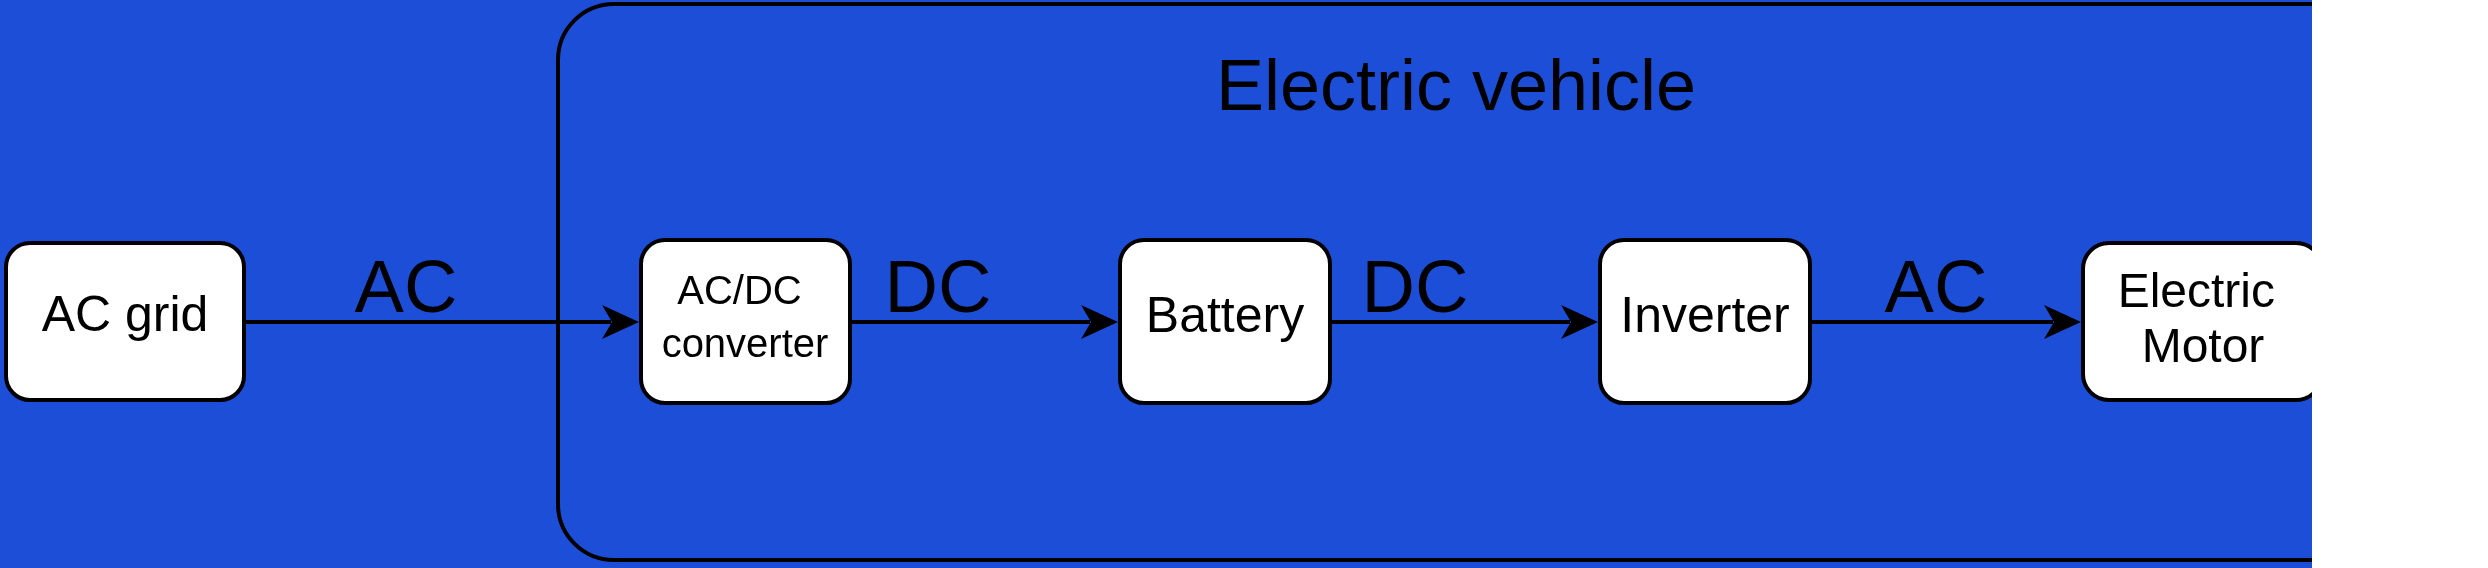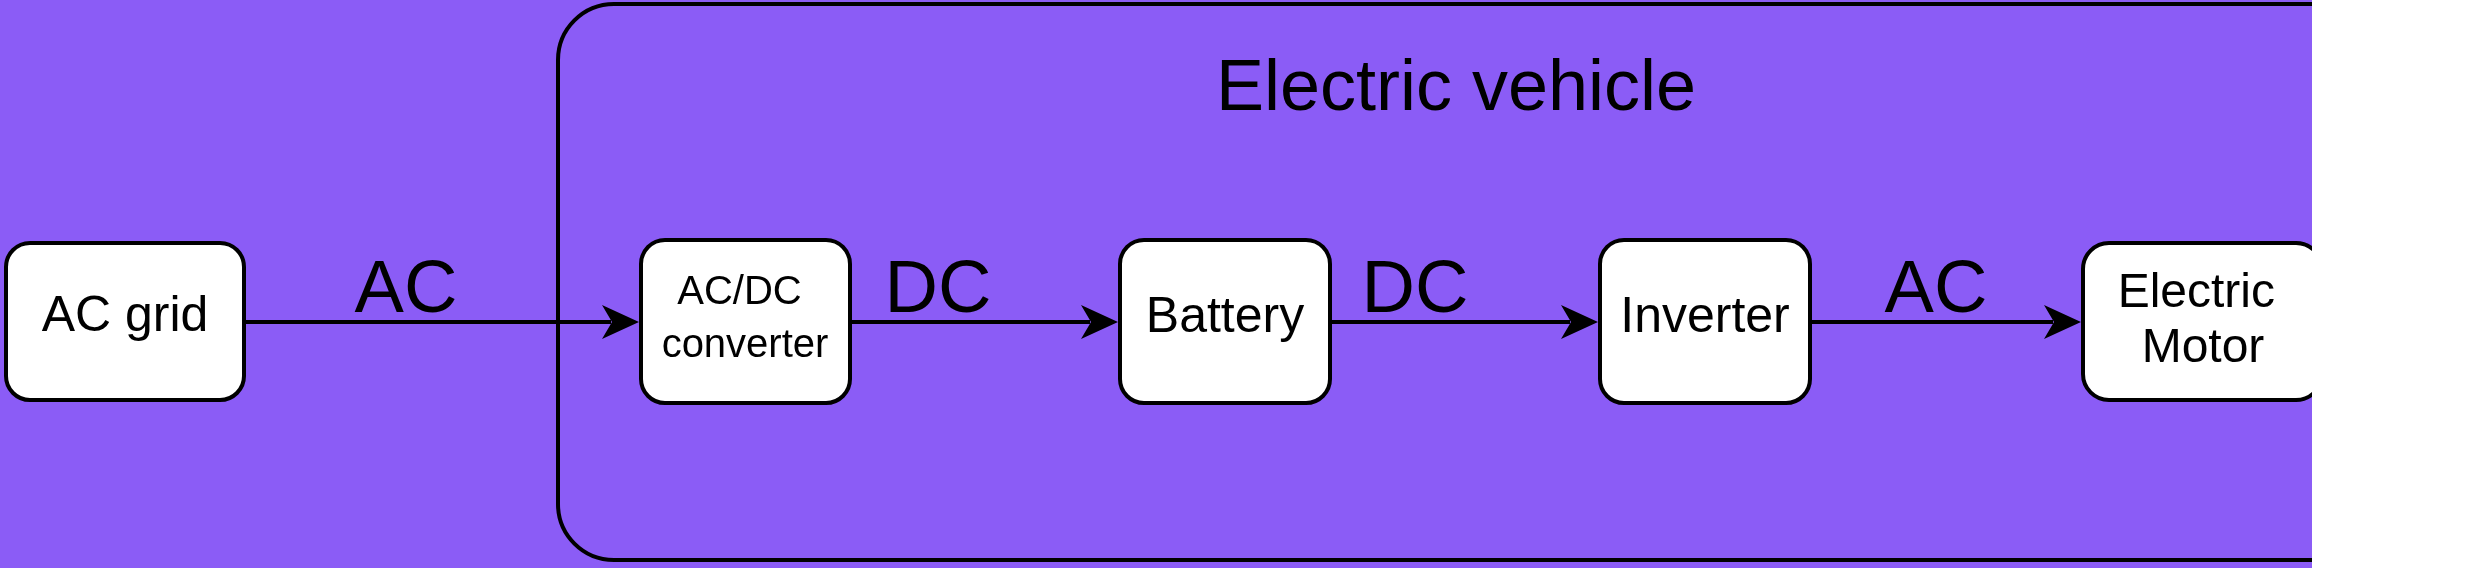--- a/index.html
+++ b/index.html
@@ -3,21 +3,21 @@
 <meta charset="utf-8">
 <style>
   html, body {
     margin: 0;
     padding: 0;
     background: #ffffff;
   }
   .diagram-wrap {
     width: 2312px;
     height: 568px;
-    background: #8b5cf6;
+    background: #1d4ed8;
     overflow: hidden;
   }
   svg text {
     font-family: "Liberation Sans", sans-serif;
     fill: #000000;
   }
   .node-rect {
     fill: #ffffff;
     stroke: #000000;
     stroke-width: 4;

